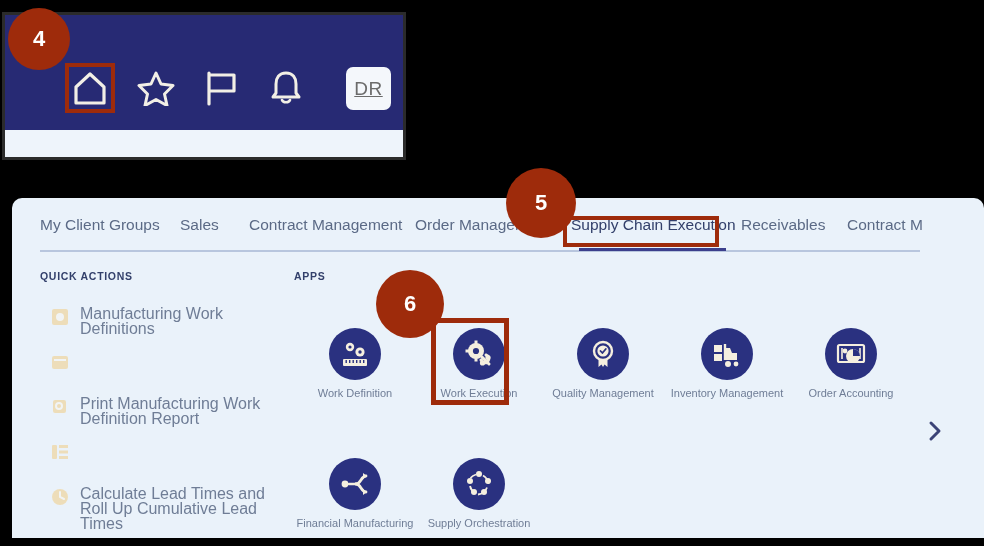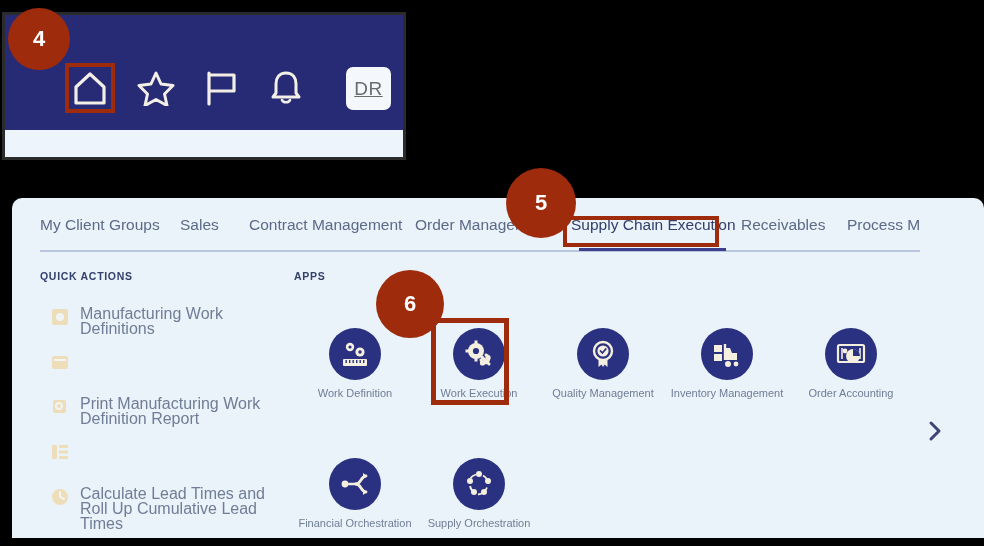--- a/index.html
+++ b/index.html
@@ -166,21 +166,21 @@
 
 <div id="springboard">
 
   <div id="tabbar">
     <div class="tab" style="left:28px;">My Client Groups</div>
     <div class="tab" style="left:168px;">Sales</div>
     <div class="tab" style="left:237px;">Contract Management</div>
     <div class="tab" style="left:403px;">Order Management</div>
     <div class="tab selected" style="left:559px;">Supply Chain Execution</div>
     <div class="tab" style="left:729px;">Receivables</div>
-    <div class="tab" style="left:835px;">Process M</div>
+    <div class="tab" style="left:835px;">Contract M</div>
 
     <div id="tab-underline"></div>
     <div id="tab-underline-active"></div>
 
     <div id="tab-chevron">
       <svg width="22" height="22" viewBox="0 0 22 22">
         <path d="M7 3 L15 11 L7 19" fill="none" stroke="#3b4377" stroke-width="3" stroke-linecap="round" stroke-linejoin="round"></path>
       </svg>
     </div>
   </div>
@@ -326,21 +326,21 @@
         <span class="app-circle">
           <svg width="32" height="32" viewBox="0 0 32 32">
             <circle cx="6" cy="16" r="3.4" fill="#f5efdf"></circle>
             <path d="M10 16 L17 16" stroke="#f5efdf" stroke-width="2.6" stroke-linecap="round"></path>
             <path d="M17 16 C22 16 22 8 27 8" fill="none" stroke="#f5efdf" stroke-width="2.8" stroke-linecap="round"></path>
             <path d="M17 16 C22 16 22 24 27 24" fill="none" stroke="#f5efdf" stroke-width="2.8" stroke-linecap="round"></path>
             <path d="M24 5 L28 8 L24 11 Z" fill="#f5efdf"></path>
             <path d="M24 21 L28 24 L24 27 Z" fill="#f5efdf"></path>
           </svg>
         </span>
-        <span class="app-label">Financial Orchestration</span>
+        <span class="app-label">Financial Manufacturing</span>
       </div>
 
       <div class="app-tile" style="left:124px;top:154px;">
         <span class="app-circle">
           <svg width="32" height="32" viewBox="0 0 32 32">
             <circle cx="16" cy="6" r="3" fill="#f5efdf"></circle>
             <circle cx="25" cy="13" r="3" fill="#f5efdf"></circle>
             <circle cx="21" cy="24" r="3" fill="#f5efdf"></circle>
             <circle cx="11" cy="24" r="3" fill="#f5efdf"></circle>
             <circle cx="7" cy="13" r="3" fill="#f5efdf"></circle>

